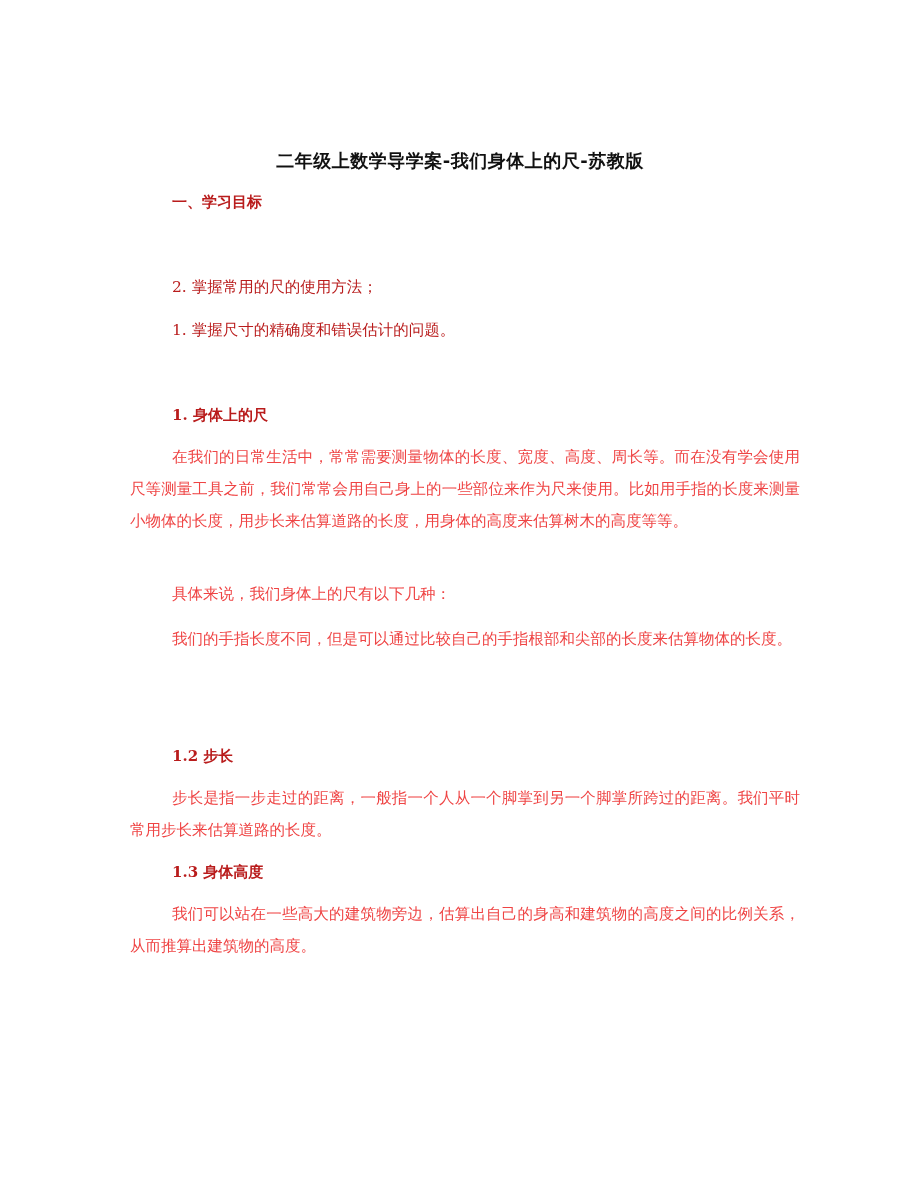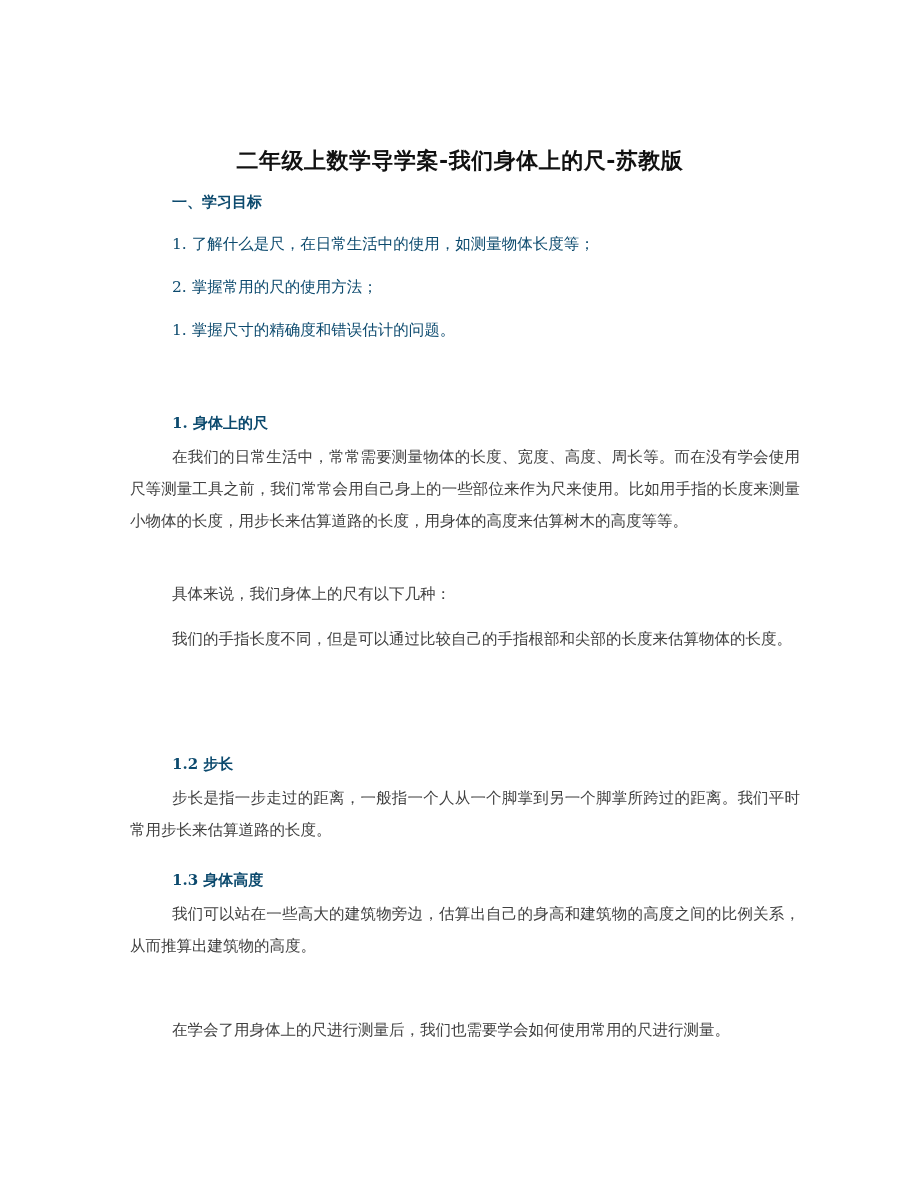--- a/index.html
+++ b/index.html
@@ -24,77 +24,74 @@
       background: #ffffff;
     }
     .title {
       position: absolute;
       left: 0;
       width: 920px;
       top: 146px;
       text-align: center;
       font-family: "DejaVu Sans", "Liberation Sans", sans-serif;
       font-weight: bold;
-      font-size: 22px;
+      font-size: 18px;
       line-height: 30px;
       letter-spacing: 0.5px;
       color: #111;
     }
     .block {
       position: absolute;
       left: 172px;
       width: 600px;
       font-size: 15.5px;
       line-height: 32px;
-      color: #0c4a6e;
+      color: #b91c1c;
     }
     .h1 {
       font-family: "DejaVu Sans", "Liberation Sans", sans-serif;
       font-weight: bold;
       font-size: 15px;
     }
     .h2 {
       font-weight: bold;
       font-size: 15px;
-      margin-top: 8px;
     }
     .para {
       position: absolute;
       left: 130px;
       width: 670px;
       font-size: 15.5px;
       line-height: 32px;
       text-indent: 42px;
       text-align: justify;
-      color: #404040;
+      color: #ef4444;
     }
   </style>
 </head>
 <body>
 
 <div class="page">
 
   <div class="title">二年级上数学导学案-我们身体上的尺-苏教版</div>
 
   <div class="block h1" style="top:186px;">一、学习目标</div>
 
-  <div class="block" style="top:228px;">1. 了解什么是尺，在日常生活中的使用，如测量物体长度等；</div>
   <div class="block" style="top:271px;">2. 掌握常用的尺的使用方法；</div>
   <div class="block" style="top:314px;">1. 掌握尺寸的精确度和错误估计的问题。</div>
 
 
   <div class="block h2" style="top:399px;">1.  身体上的尺</div>
 
   <div class="para" style="top:441px;">在我们的日常生活中，常常需要测量物体的长度、宽度、高度、周长等。而在没有学会使用尺等测量工具之前，我们常常会用自己身上的一些部位来作为尺来使用。比如用手指的长度来测量小物体的长度，用步长来估算道路的长度，用身体的高度来估算树木的高度等等。</div>
 
   <div class="para" style="top:578px;">具体来说，我们身体上的尺有以下几种：</div>
 
   <div class="para" style="top:623px;">我们的手指长度不同，但是可以通过比较自己的手指根部和尖部的长度来估算物体的长度。</div>
 
   <div class="block h2" style="top:740px;">1.2  步长</div>
   <div class="para" style="top:782px;">步长是指一步走过的距离，一般指一个人从一个脚掌到另一个脚掌所跨过的距离。我们平时常用步长来估算道路的长度。</div>
 
   <div class="block h2" style="top:856px;">1.3  身体高度</div>
   <div class="para" style="top:898px;">我们可以站在一些高大的建筑物旁边，估算出自己的身高和建筑物的高度之间的比例关系，从而推算出建筑物的高度。</div>
 
-  <div class="para" style="top:1014px;">在学会了用身体上的尺进行测量后，我们也需要学会如何使用常用的尺进行测量。</div>
 
 </div>
 
 </body></html>

